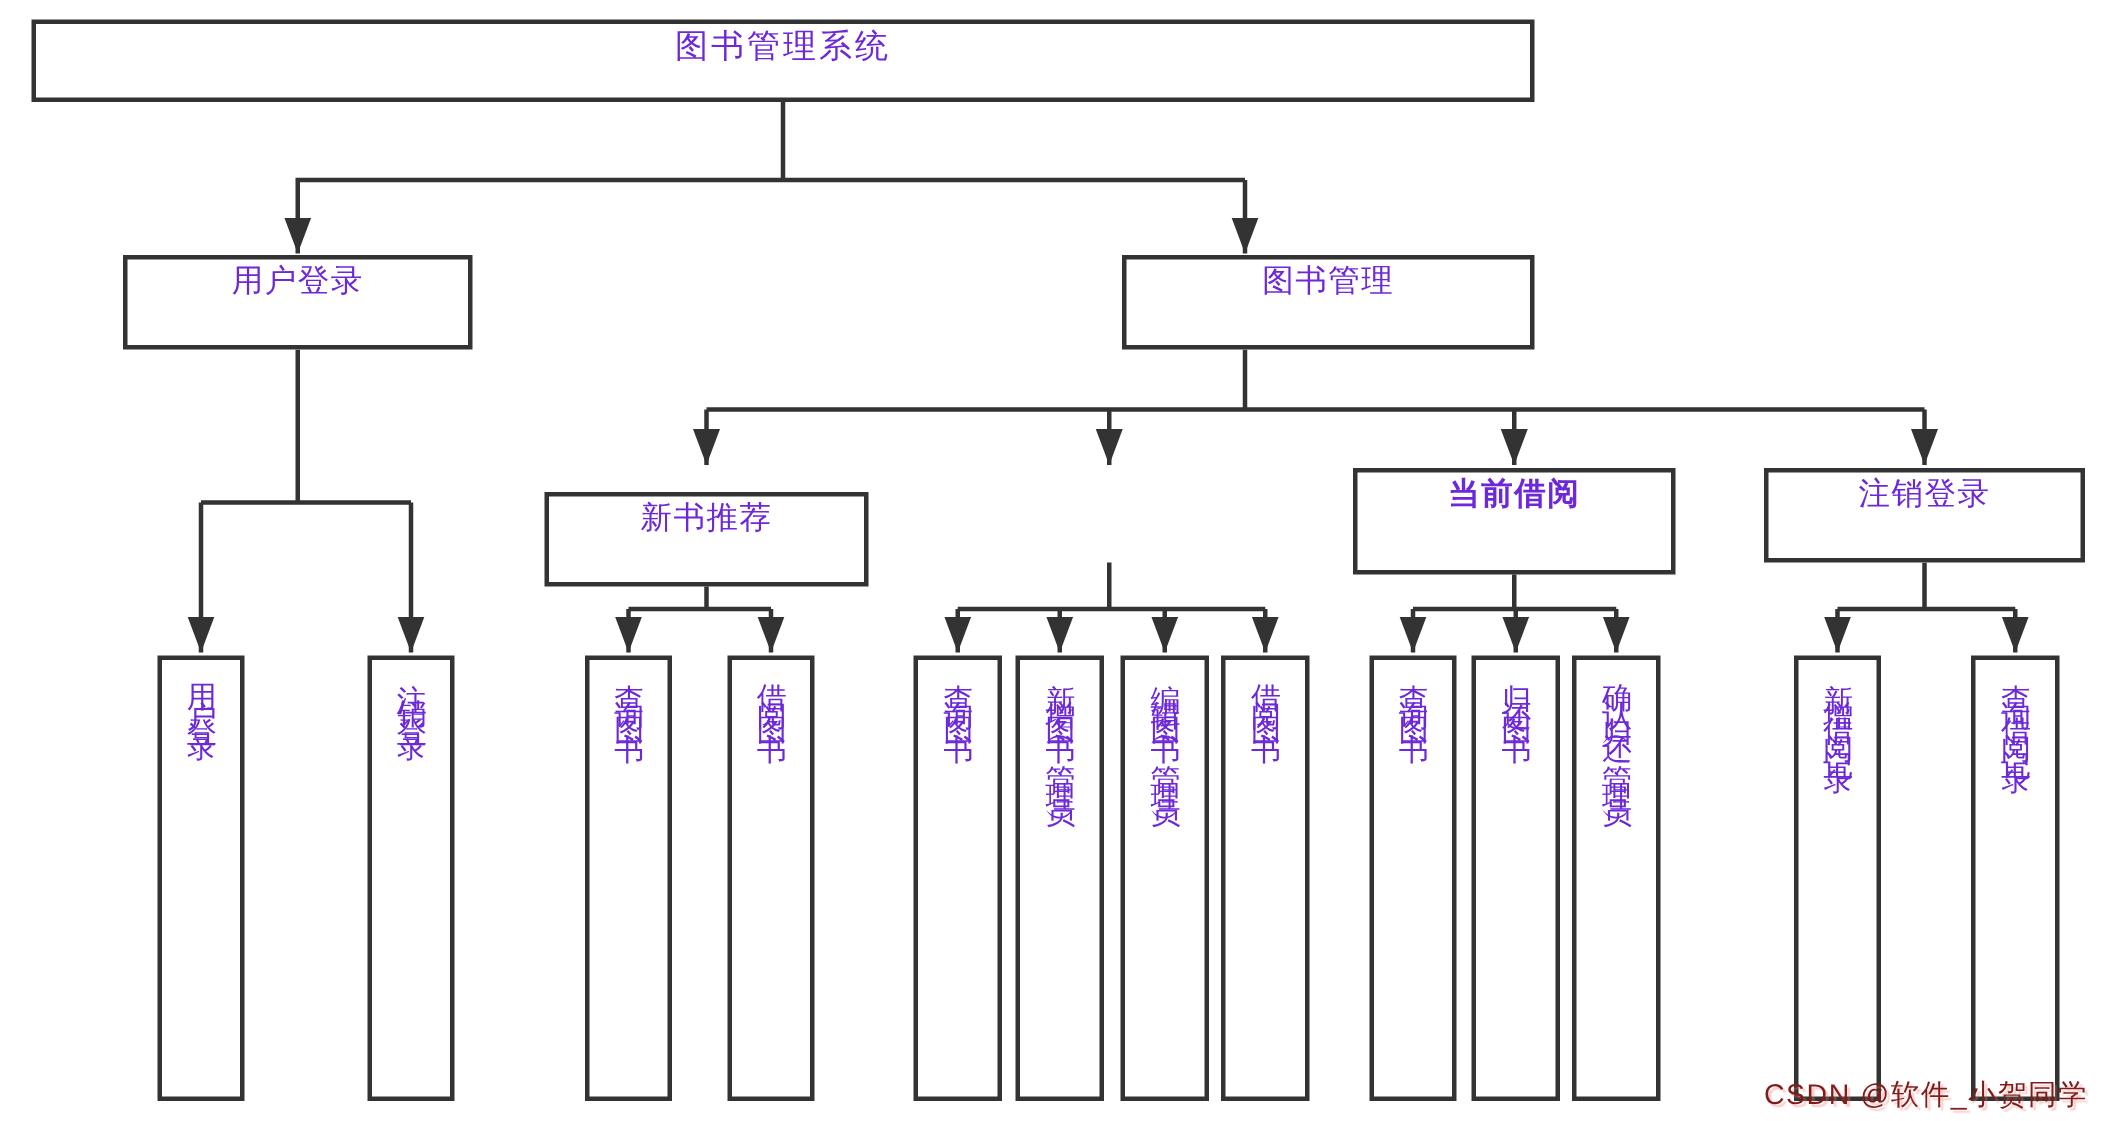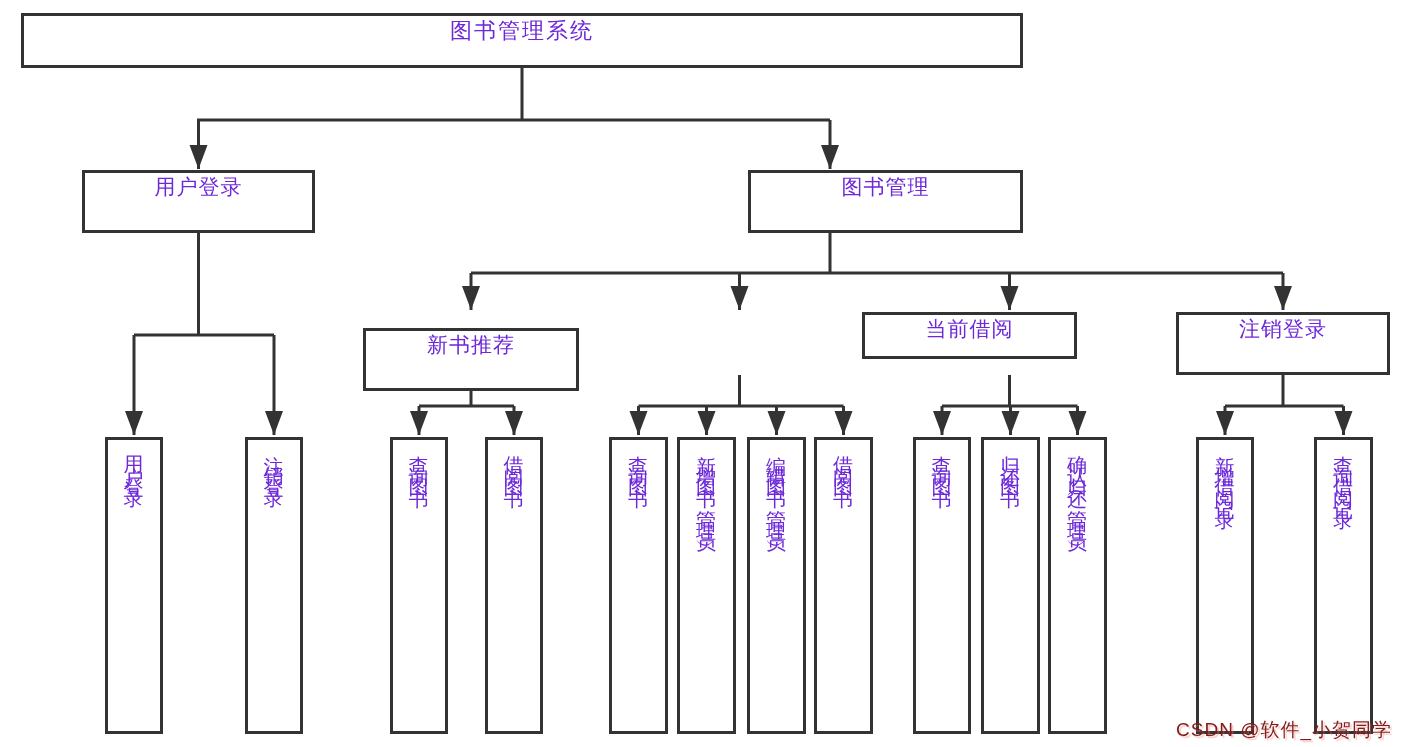--- a/index.html
+++ b/index.html
@@ -112,21 +112,21 @@
   <div class="node" style="left:82px; top:170px; width:233px; height:63px;">
     <span>用户登录</span>
   </div>
   <div class="node" style="left:712px; top:170px; width:275px; height:63px;margin-left:36px;">
     <span>图书管理</span>
   </div>
 
   <div class="node" style="left:363px; top:328px; width:216px; height:63px;">
     <span>新书推荐</span>
   </div>
-  <div class="node" style="left:862px; top:312px; width:215px; height:47px;">
+  <div class="node" style="left:902px; top:312px; width:215px; height:71px;font-weight:bold;">
     <span>当前借阅</span>
   </div>
   <div class="node" style="left:1176px; top:312px; width:214px; height:63px;">
     <span>注销登录</span>
   </div>
 
   <div class="node leaf" style="left:105px; top:437px; width:58px; height:297px;">
     <span class="vtext">用户登录</span>
   </div>
   <div class="node leaf" style="left:245px; top:437px; width:58px; height:297px;">

